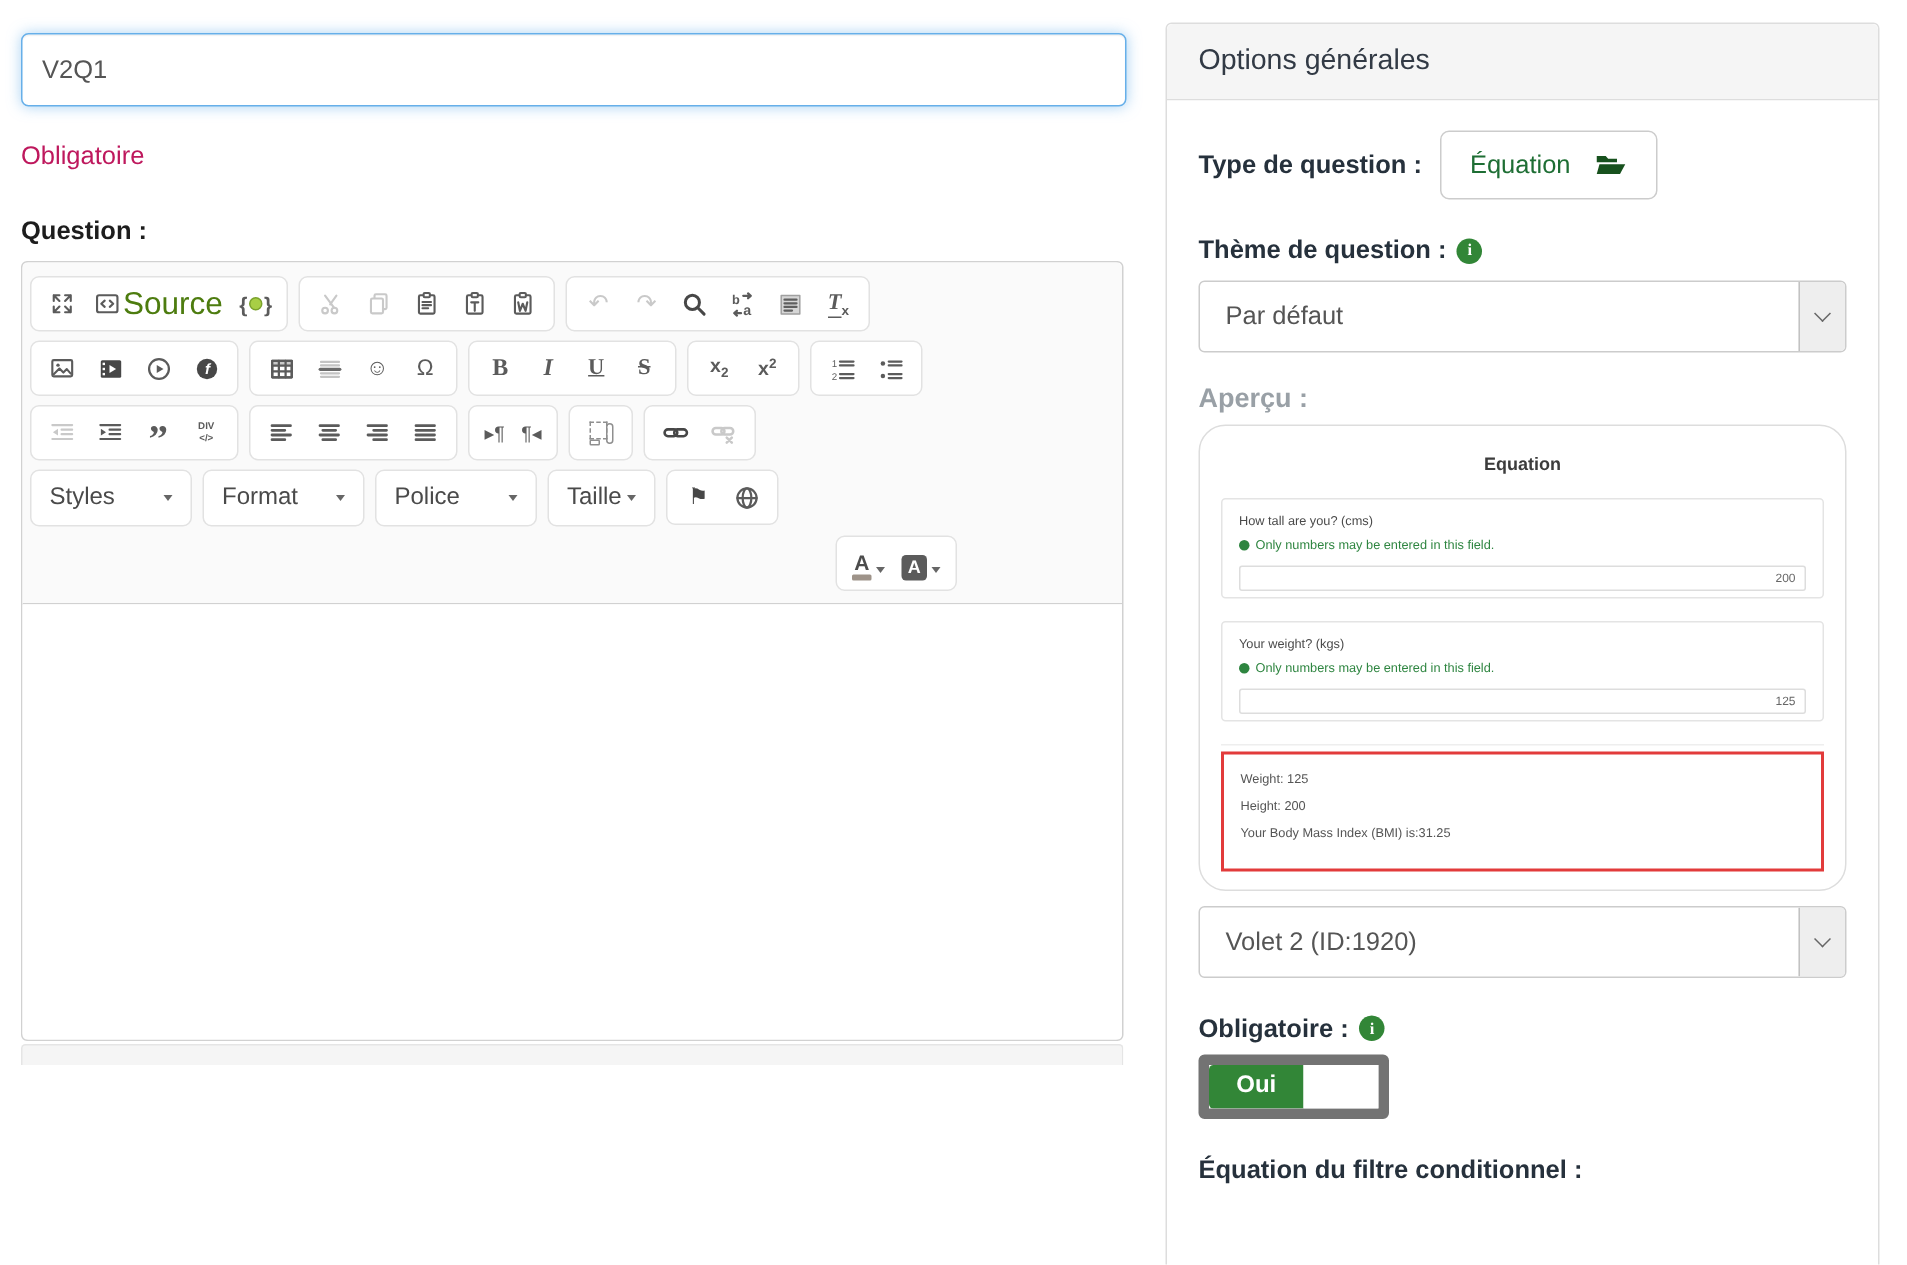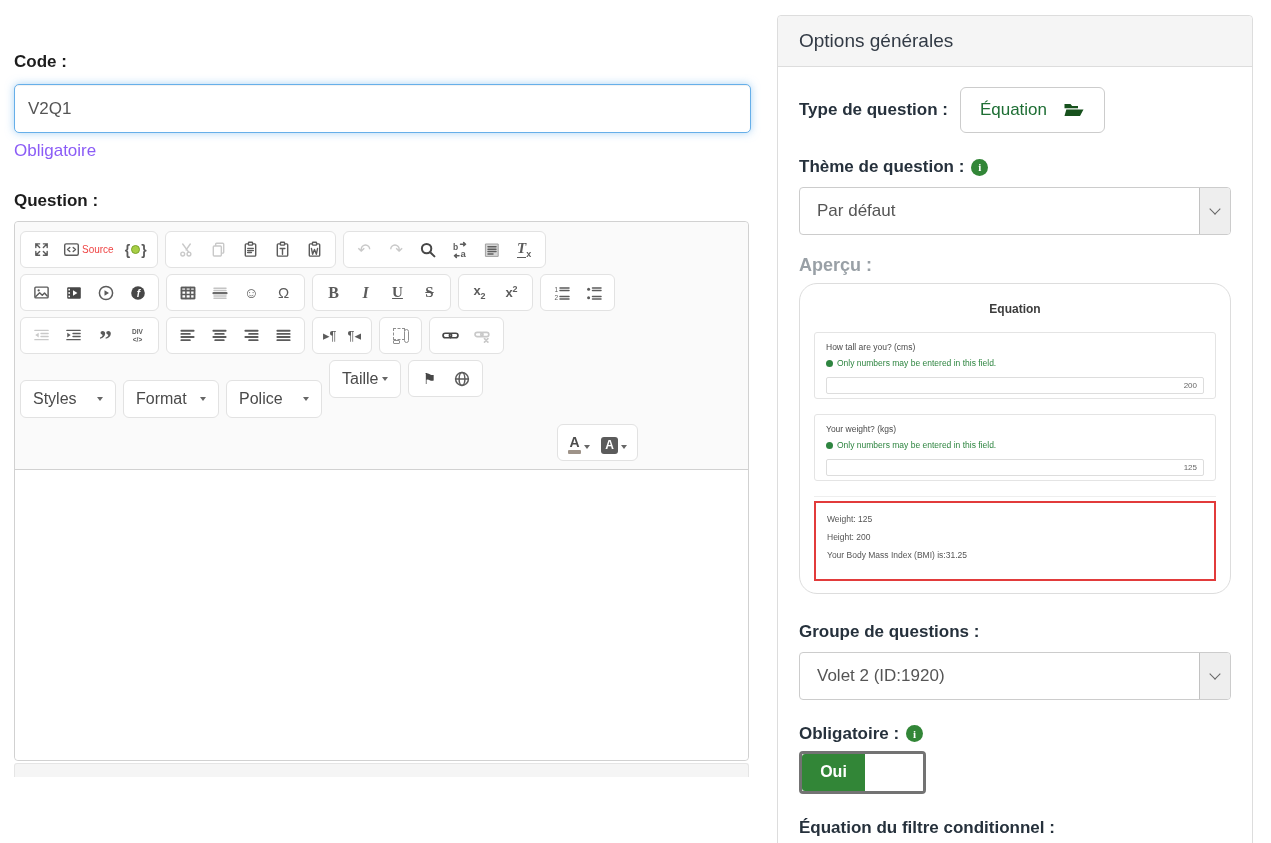--- a/index.html
+++ b/index.html
@@ -11,35 +11,35 @@
   .left-col { width:739px; flex:none; }
   .tabbar { height:60px; border-bottom:1px solid #ddd; width:728px; display:flex; }
   .tab { width:302px; height:61px; background:#fff; border:1px solid #ddd; border-bottom:1px solid #fff;
     border-radius:5px 5px 0 0; display:flex; align-items:center; justify-content:center;
     color:#555; font-size:17px; }
   .fld-label { font-weight:bold; font-size:17px; color:#1d1d1d; }
   .lbl-code { margin-top:42px; }
   .code-input { margin-top:12px; width:737px; height:49px; border:1px solid #66afe9; border-radius:5px;
     box-shadow:0 0 9px rgba(102,175,233,.55), inset 0 1px 1px rgba(0,0,0,.06);
     font-size:17px; color:#555; padding:0 13px; outline:none; font-family:"Liberation Sans",sans-serif; }
-  .required-note { margin-top:8px; font-size:17px; color:#8b5cf6; }
+  .required-note { margin-top:23px; font-size:17px; color:#be185d; }
   .lbl-question { margin-top:30px; }
 
   .editor { margin-top:10px; width:735px; border:1px solid #d1d1d1; border-radius:4px; }
   .toolbar { background:#fafafa; border-bottom:1px solid #d1d1d1; border-radius:4px 4px 0 0; padding:3px 5px 8px; }
   .tb-row { display:flex; gap:7px; margin-top:6px; align-items:flex-start; }
   .tb-group { display:flex; align-items:center; gap:11px; background:#fff; border:1px solid #e2e2e2;
     border-radius:6px; padding:6px 10px; min-height:37px; }
   .tb-btn { border:none; background:transparent; padding:0; cursor:pointer; width:21px; height:22px;
     display:flex; align-items:center; justify-content:center; color:#5b5b5b; flex:none; }
   .tb-btn.wide { width:auto; }
   .tb-btn.disabled { color:#c9c9c9; cursor:default; }
   .tb-btn.dark { color:#474747; }
   .tb-btn svg { stroke:currentColor; fill:none; stroke-width:1.5; stroke-linecap:round; stroke-linejoin:round; }
-  .src-label { font-size:10px; color:#ef4444; margin-left:2px; }
+  .src-label { font-size:21px; color:#4d7c0f; margin-left:2px; }
   .braces { font-size:14px; font-weight:bold; color:#5b5b5b; display:flex; align-items:center; }
   .lime-dot { width:9px; height:9px; border-radius:50%; background:#a8cf45; border:1px solid #7ba32c; margin:0 1px; display:inline-block; }
   .glyph16 { font-size:16px; line-height:1; }
   .glyph15 { font-size:15px; line-height:1; }
   .glyph13 { font-size:13px; line-height:1; }
   .ico-b { font-family:"Liberation Serif",serif; font-weight:bold; font-size:16px; }
   .ico-i { font-family:"Liberation Serif",serif; font-style:italic; font-weight:bold; font-size:16px; }
   .ico-u { font-family:"Liberation Serif",serif; font-weight:bold; font-size:15px; text-decoration:underline; }
   .ico-s { font-family:"Liberation Serif",serif; font-weight:bold; font-size:15px; text-decoration:line-through; }
   .subsup { font-weight:bold; font-size:13px; line-height:1; }
@@ -50,21 +50,21 @@
   .divicon { display:flex; flex-direction:column; align-items:center; font-size:6.5px; font-weight:bold; line-height:1.1; }
   .quote-g { font-family:"Liberation Serif",serif; font-size:26px; font-weight:bold; line-height:0.4; margin-top:10px; }
   .dashbox { position:relative; width:16px; height:16px; display:inline-block; }
   .dashbox::before { content:""; position:absolute; left:0; top:0; width:10px; height:10px; border:1.4px dashed #8f8f8f; }
   .db-bottom { position:absolute; left:0; bottom:0; width:7px; height:4px; border:1.4px solid #8f8f8f; border-radius:1px; }
   .db-bar { position:absolute; right:0; top:1px; width:4.5px; height:14px; border:1.4px solid #8f8f8f; border-radius:3px; }
 
   .tb-select { display:flex; align-items:center; justify-content:space-between; background:#fff;
     border:1px solid #e2e2e2; border-radius:6px; height:38px; padding:0 12px; font-size:16px; color:#4a4a4a;
     cursor:pointer; }
-  .w108 { width:96px;margin-top:20px; } .w70 { width:72px; }
+  .w108 { width:108px; } .w70 { width:72px; }
   .caret { width:0; height:0; border-left:3.5px solid transparent; border-right:3.5px solid transparent;
     border-top:4.5px solid #666; display:inline-block; }
   .color-group { margin-left:537px; }
   .color-btn { display:flex; align-items:flex-end; gap:3px; }
   .tc-a { font-weight:bold; font-size:14px; color:#4c4c4c; line-height:1; display:block; text-align:center; }
   .tc-bar { display:block; height:3.5px; background:#9e9389; margin-top:1.5px; border-radius:1px; width:13px; }
   .bc-box { background:#5b5b5b; color:#fff; border-radius:3px; width:17px; height:17px; display:flex;
     align-items:center; justify-content:center; font-weight:bold; font-size:12px; }
   .color-btn .caret { margin-bottom:5px; }
 
@@ -93,34 +93,33 @@
   .preview-title { text-align:center; font-size:12px; font-weight:bold; color:#3c3c3c; margin:8px 0 16px; }
   .pcard { border:1px solid #e4e4e4; border-radius:3px; padding:9px 11px 4px; margin-bottom:15px; }
   .pq { font-size:8.5px; color:#4a4a4a; }
   .ptip { font-size:8.5px; color:#2e8540; margin-top:6px; display:flex; gap:4px; align-items:center; }
   .pdot { width:7px; height:7px; border-radius:50%; background:#2e8540; flex:none; display:inline-block; }
   .pinput { border:1px solid #ddd; border-radius:2px; height:17px; margin-top:9px; display:flex;
     align-items:center; justify-content:flex-end; padding-right:6px; font-size:8px; color:#666; }
   .pcard-last { border-top:1px solid #eee; padding-top:4px; }
   .presult { border:2px solid #e23b3b; padding:8px 11px 14px; }
   .presult div { font-size:8.5px; color:#555; line-height:2.1; }
-  .toggle { margin-top:7px; width:127px; height:43px; border:3px solid #737373; border-radius:4px; display:flex;
+  .toggle { margin-top:7px; width:127px; height:43px; border:7px solid #737373; border-radius:4px; display:flex;
     overflow:hidden; background:#fff; cursor:pointer; }
   .toggle-on { width:63px; background:#328637; color:#fff; display:flex; align-items:center;
     justify-content:center; font-size:16px; font-weight:600; border-radius:3px 0 0 3px; }
   .toggle-off { flex:1; background:#fff; }
 </style>
 </head>
 <body>
 
 <div class="app">
 
   <div class="left-col">
 
-    <div class="fld-label lbl-code">Code :</div>
     <input class="code-input" type="text" value="V2Q1" style="">
     <div class="required-note">Obligatoire</div>
 
     <div class="fld-label lbl-question">Question :</div>
 
     <div class="editor">
       <div class="toolbar">
 
         <div class="tb-row">
           <div class="tb-group">
@@ -492,21 +491,20 @@
 
         <div class="pcard-last">
           <div class="presult">
             <div>Weight: 125</div>
             <div>Height: 200</div>
             <div>Your Body Mass Index (BMI) is:31.25</div>
           </div>
         </div>
       </div>
 
-      <div class="opt-label mt28">Groupe de questions :</div>
       <div class="sel">
         <span class="sel-val">Volet 2 (ID:1920)</span>
         <span class="sel-chev">
             <span class="chev"></span>
           </span>
       </div>
 
       <div class="opt-label mt24">
         <span>Obligatoire :</span>
         <span class="info-icon">

